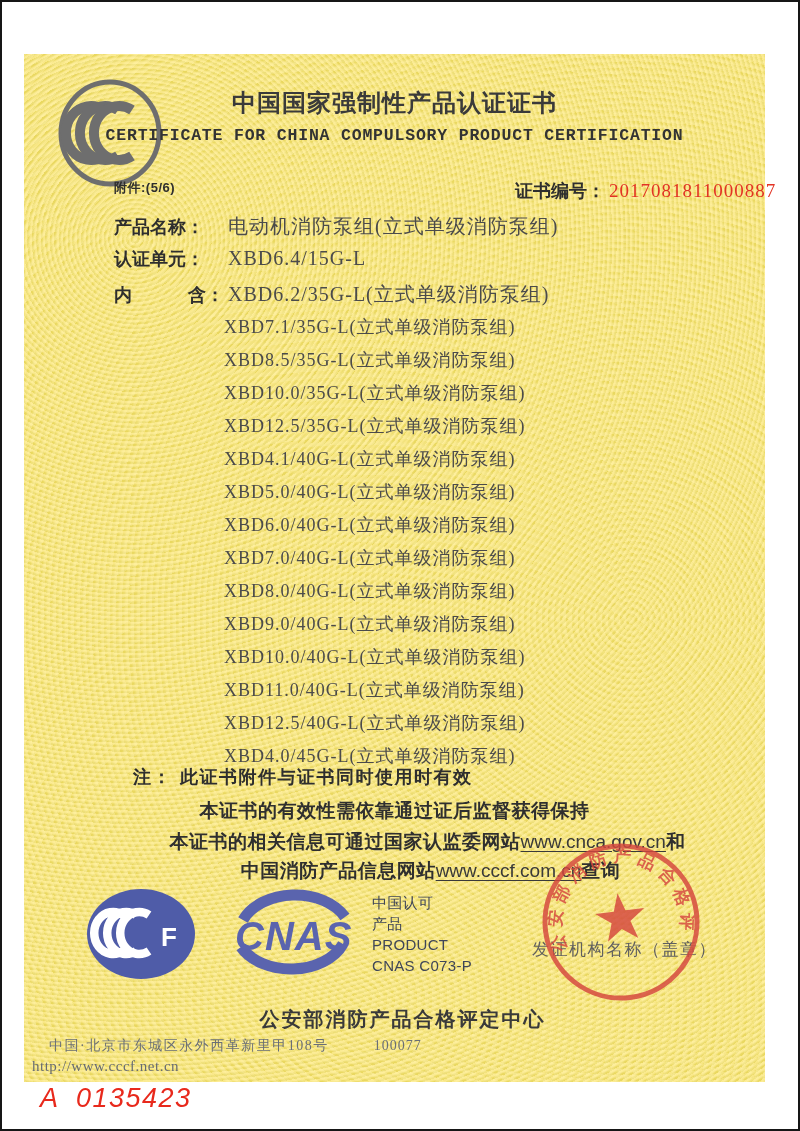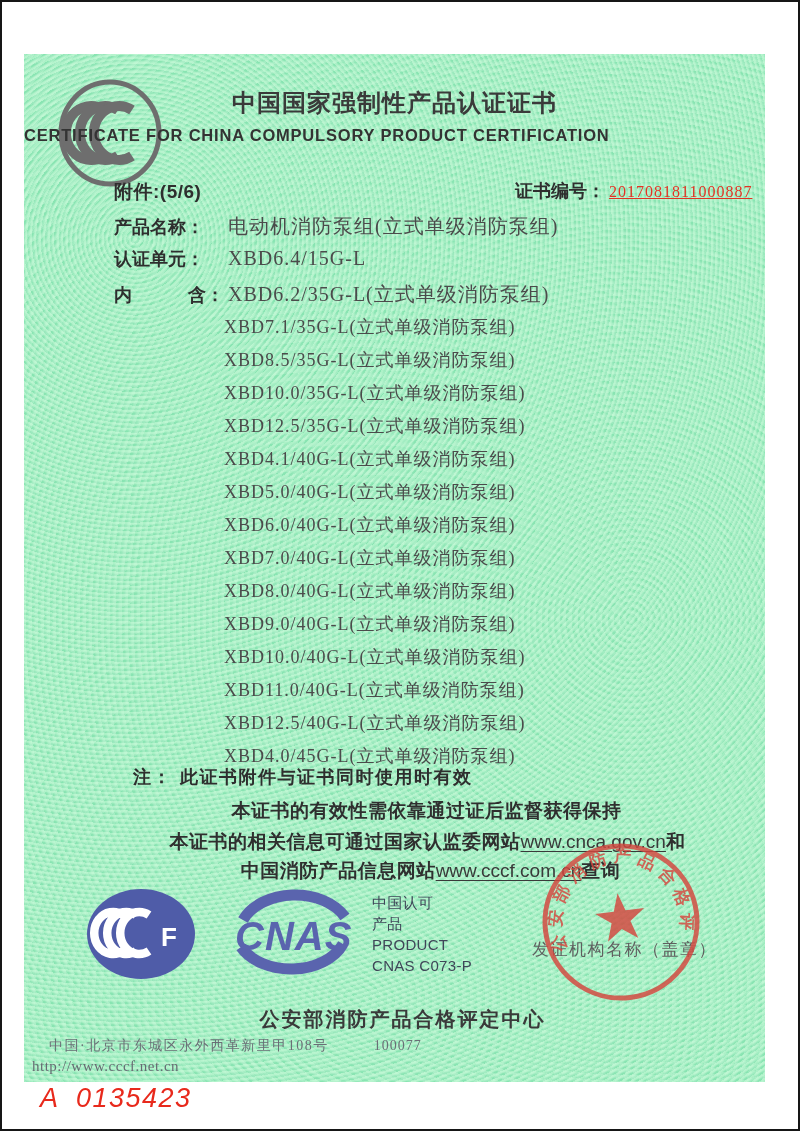--- a/index.html
+++ b/index.html
@@ -4,57 +4,57 @@
 <style>
   * { margin:0; padding:0; box-sizing:border-box; }
   html,body { background:#fff; }
   body { font-family:"Liberation Serif","DejaVu Serif",serif; }
   .canvas {
     position:relative; width:800px; height:1131px;
     background:#ffffff; border:2px solid #161616; overflow:hidden;
   }
   .paper {
     position:absolute; left:22px; top:52px; width:741px; height:1028px;
-    background:#86efac;
+    background:#fde047;
   }
   
   .paper::before {
     content:""; position:absolute; inset:0; pointer-events:none; opacity:.55;
     background:
       repeating-radial-gradient(circle at 15% 18%, rgba(255,255,255,.55) 0 1.5px, rgba(150,182,204,.16) 3px 4.5px),
       repeating-radial-gradient(circle at 82% 55%, rgba(255,255,255,.45) 0 2px, rgba(150,182,204,.13) 4px 6px),
       repeating-radial-gradient(circle at 45% 92%, rgba(255,255,255,.4) 0 2.5px, rgba(160,190,210,.11) 5px 7.5px);
   }
   .paper > * { position:absolute; z-index:1; }
 
   .ccc-logo-top { left:32px; top:24px; }
 
   .title-zh {
     left:0; top:33px; width:100%; text-align:center;
     font-family:"Liberation Sans","DejaVu Sans",sans-serif;
     font-size:24px; font-weight:bold; color:#3a3a3a; letter-spacing:1px;
   }
   .title-en {
-    left:0; top:72px; width:100%; 
-    font-family:Liberation Sans, sans-serif;
+    left:0; top:72px; width:100%; text-align:center;
+    font-family:Liberation Mono, monospace;
     font-size:16.5px; font-weight:bold; color:#333; letter-spacing:.8px;
   }
 
   .meta-row { left:90px; top:125px; width:643px; height:22px; }
   .attachment {
     position:absolute; left:0; top:0;
     font-family:"Liberation Sans","DejaVu Sans",sans-serif;
-    font-size:19px; font-weight:bold; color:#2e2e2e; letter-spacing:.5px;
+    font-size:13px; font-weight:bold; color:#2e2e2e; letter-spacing:.5px;
   }
   .certno-group { position:absolute; left:373px; top:0; white-space:nowrap; }
   .certno-label {
     font-family:"Liberation Sans","DejaVu Sans",sans-serif;
     font-size:18px; font-weight:bold; color:#2e2e2e;margin-left:28px;
   }
-  .certno-value { font-size:16px; color:#e23324; letter-spacing:1px;text-decoration:underline; }
+  .certno-value { font-size:19px; color:#e23324; letter-spacing:1px; }
 
   .field-row { left:90px; top:0; white-space:nowrap; }
   .row-product { top:159px; }
   .row-unit    { top:193px; }
   .row-includes{ top:227px; }
   .field-label {
     display:inline-block; width:110px;
     font-family:Liberation Serif, serif;
     font-size:18px; font-weight:bold; color:#2e2e2e;
   }
@@ -68,21 +68,21 @@
 
   .note-row { left:90px; top:711px; white-space:nowrap;margin-left:19px; }
   .note-label, .note-text { font-size:18px; font-weight:bold; color:#2e2e2e; letter-spacing:1.5px; }
   .note-text { margin-left:8px; }
 
   .statement {
     left:0; width:100%; text-align:center; white-space:nowrap;
     font-family:"Liberation Sans","DejaVu Sans",sans-serif;
     font-size:19px; font-weight:bold; color:#2f2f2f; letter-spacing:.5px;
   }
-  .st-1 { top:744px;margin-left:32px; }
+  .st-1 { top:744px; }
   .st-2 { top:775px; transform:translateX(33px); }
   .st-3 { top:804px; transform:translateX(36px); }
   .st-url {
     font-weight:normal; letter-spacing:0; font-size:19px; color:#3a3a3a;
     text-decoration:underline; text-underline-offset:3px;
   }
 
   .cccf-logo { left:61px; top:834px; }
   .cnas-logo { left:209px; top:832px; }
 

